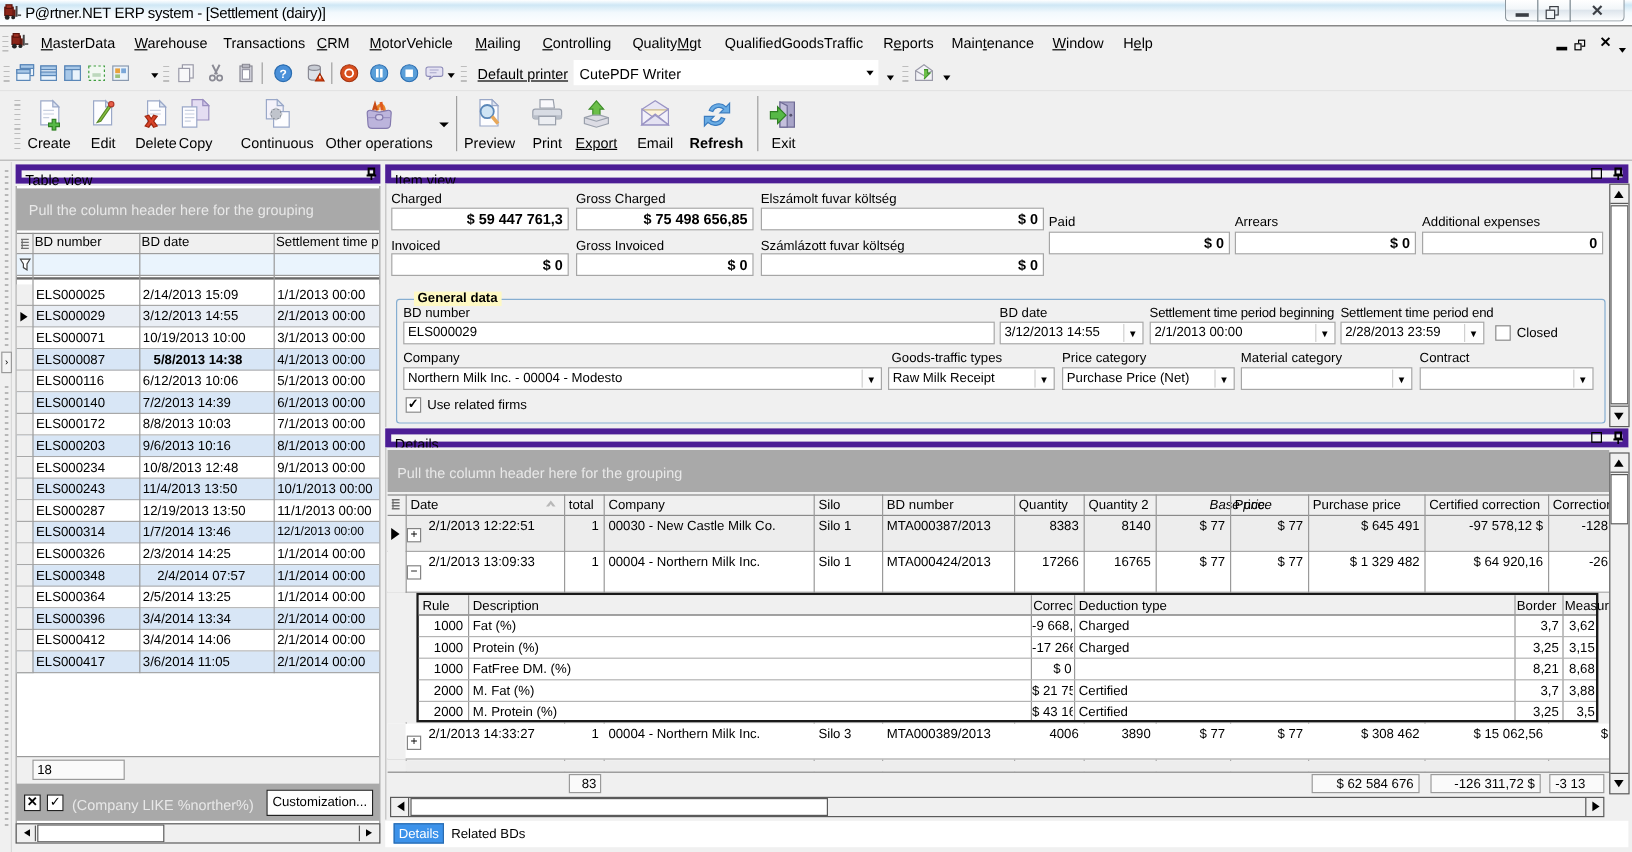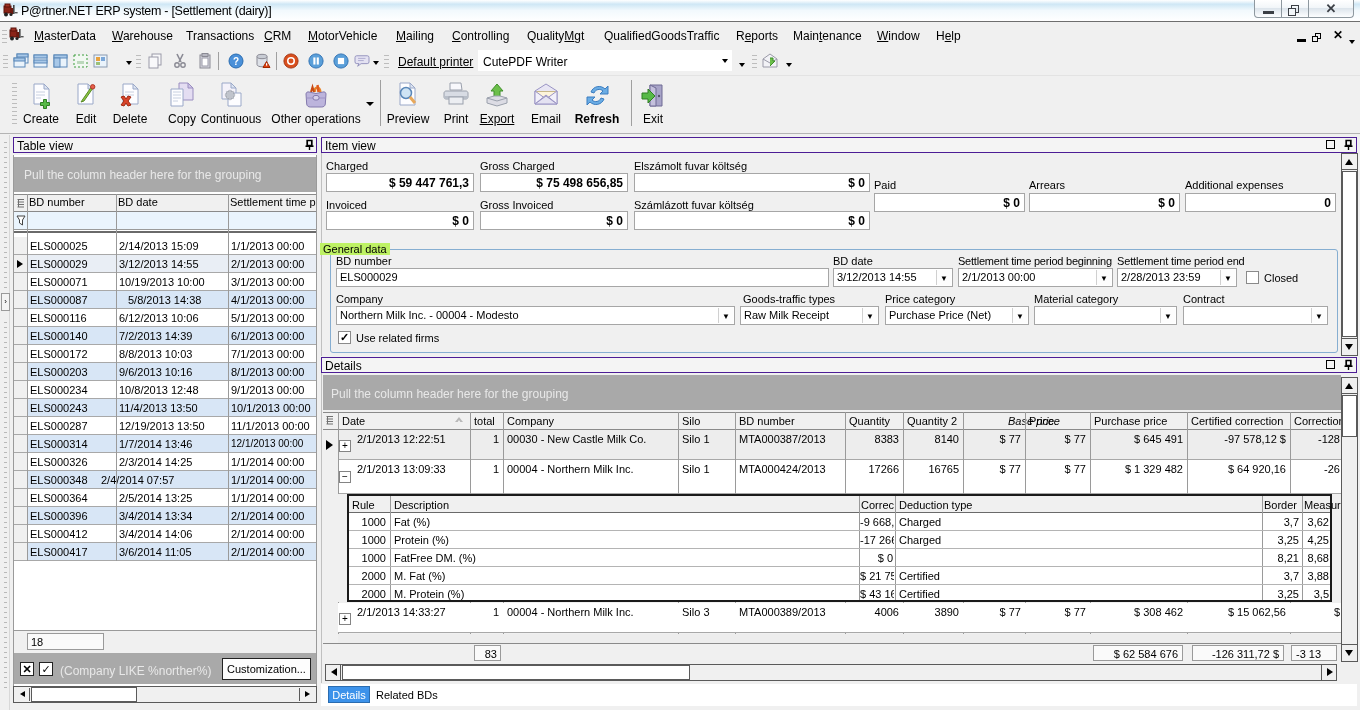--- a/index.html
+++ b/index.html
@@ -20,21 +20,21 @@
 .mi { position:absolute; top:29px; font-size:12px; white-space:pre; }
 
 #tb1 { left:0; top:47px; width:1360px; height:28px; background:#f0f0f0; }
 #tb2 { left:0; top:75px; width:1360px; height:59px; background:#f0f0f0; border-top:1px solid #e3e3e3; border-bottom:1px solid #b4b4b4; }
 .grip { width:4px; background:repeating-linear-gradient(#f0f0f0 0 2px, #bdbdbd 2px 3px, #f0f0f0 3px 4px); }
 .vsep { width:1px; background:#a0a0a0; }
 .bigbtn { position:absolute; top:82px; text-align:center; font-size:12px; }
 .bigbtn svg { display:block; margin:0 auto; }
 .bigbtn .lbl { margin-top:3px; }
 
-.phdr { background:#f4f4f4; border:1px solid #4c1d95; font-size:12px; padding:1px 0 0 3px; }
+.phdr { background:#f4f4f4; border:5px solid #4c1d95; font-size:12px; padding:1px 0 0 3px; }
 
 .band { background:#a9a9a9; color:#e8e8e8; font-size:12px; }
 
 .ghdr { background:#f0f0f0; border-top:1px solid #8a8a8a; border-bottom:1px solid #8a8a8a; }
 .cell { position:absolute; overflow:hidden; white-space:pre; }
 .num { text-align:right; }
 
 .sb { border:1px solid #5a5a5a; background:#f0f0f0; }
 .sbthumb { position:absolute; background:#ffffff; border:1px solid #5a5a5a; }
 
@@ -211,21 +211,21 @@
 </div>
 <div class="bigbtn" style="left:95px;width:70px;">
  <svg width="26" height="27">
       <path d="M6 2 H16 L21 7 V22 H6 Z" fill="#fdfdff" stroke="#9aa8c8"></path>
       <path d="M16 2 L16 7 L21 7 Z" fill="#dde5f2" stroke="#9aa8c8"></path>
       <path d="M8 10 H17 M8 13 H17" stroke="#c8d0e0"></path>
       <path d="M4 15 L7 14 L9 17 L11 14 L14 15 L11 19 L14 23 L11 24 L9 21 L7 24 L4 23 L7 19 Z" fill="#d9442a" stroke="#a02810"></path>
     </svg>
  <div class="lbl">Delete</div>
 </div>
-<div class="bigbtn" style="left:147px;width:70px;">
+<div class="bigbtn" style="left:128px;width:70px;">
  <svg width="26" height="27">
       <path d="M10 1 H19 L24 6 V18 H10 Z" fill="#e4ddf2" stroke="#9a8ec0"></path>
       <path d="M19 1 L19 6 L24 6 Z" fill="#cfc4e8" stroke="#9a8ec0"></path>
       <path d="M2 7 H14 V24 H2 Z" fill="#fdfdff" stroke="#9aa8c8"></path>
       <path d="M4 10 H12 M4 13 H12 M4 16 H12 M4 19 H9" stroke="#c8d0e0"></path>
     </svg>
  <div class="lbl">Copy</div>
 </div>
 <div class="bigbtn" style="left:196px;width:70px;">
  <svg width="26" height="27">
@@ -346,21 +346,21 @@
 <div class="cell" style="left:119px;top:258px;width:107px;height:14px;font-size:11px;">3/12/2013 14:55</div>
 <div class="cell" style="left:231px;top:258px;width:84px;height:14px;font-size:11px;">2/1/2013 00:00</div>
 <div class="ab" style="left:14px;top:273px;width:302px;height:18px;background:#ffffff;border-bottom:1px solid #a8a8a8;"></div>
 <div class="ab" style="left:14px;top:273px;width:13px;height:18px;background:#f0f0f0;border-bottom:1px solid #a8a8a8;"></div>
 <div class="cell" style="left:30px;top:276px;width:84px;height:14px;font-size:11px;">ELS000071</div>
 <div class="cell" style="left:119px;top:276px;width:107px;height:14px;font-size:11px;">10/19/2013 10:00</div>
 <div class="cell" style="left:231px;top:276px;width:84px;height:14px;font-size:11px;">3/1/2013 00:00</div>
 <div class="ab" style="left:14px;top:291px;width:302px;height:18px;background:#d8e6f6;border-bottom:1px solid #a8a8a8;"></div>
 <div class="ab" style="left:14px;top:291px;width:13px;height:18px;background:#f0f0f0;border-bottom:1px solid #a8a8a8;"></div>
 <div class="cell" style="left:30px;top:294px;width:84px;height:14px;font-size:11px;">ELS000087</div>
-<div class="cell" style="left:128px;top:294px;width:107px;height:14px;font-size:11px;">5/8/2013 14:38</div>
+<div class="cell" style="left:128px;top:294px;width:107px;height:14px;font-size:11px;font-weight:bold;">5/8/2013 14:38</div>
 <div class="cell" style="left:231px;top:294px;width:84px;height:14px;font-size:11px;">4/1/2013 00:00</div>
 <div class="ab" style="left:14px;top:309px;width:302px;height:18px;background:#ffffff;border-bottom:1px solid #a8a8a8;"></div>
 <div class="ab" style="left:14px;top:309px;width:13px;height:18px;background:#f0f0f0;border-bottom:1px solid #a8a8a8;"></div>
 <div class="cell" style="left:30px;top:312px;width:84px;height:14px;font-size:11px;">ELS000116</div>
 <div class="cell" style="left:119px;top:312px;width:107px;height:14px;font-size:11px;">6/12/2013 10:06</div>
 <div class="cell" style="left:231px;top:312px;width:84px;height:14px;font-size:11px;">5/1/2013 00:00</div>
 <div class="ab" style="left:14px;top:327px;width:302px;height:18px;background:#d8e6f6;border-bottom:1px solid #a8a8a8;"></div>
 <div class="ab" style="left:14px;top:327px;width:13px;height:18px;background:#f0f0f0;border-bottom:1px solid #a8a8a8;"></div>
 <div class="cell" style="left:30px;top:330px;width:84px;height:14px;font-size:11px;">ELS000140</div>
 <div class="cell" style="left:119px;top:330px;width:107px;height:14px;font-size:11px;">7/2/2013 14:39</div>
@@ -396,21 +396,21 @@
 <div class="cell" style="left:119px;top:438px;width:107px;height:14px;font-size:11px;">1/7/2014 13:46</div>
 <div class="cell" style="left:231px;top:438px;width:84px;height:14px;font-size:10px;">12/1/2013 00:00</div>
 <div class="ab" style="left:14px;top:453px;width:302px;height:18px;background:#ffffff;border-bottom:1px solid #a8a8a8;"></div>
 <div class="ab" style="left:14px;top:453px;width:13px;height:18px;background:#f0f0f0;border-bottom:1px solid #a8a8a8;"></div>
 <div class="cell" style="left:30px;top:456px;width:84px;height:14px;font-size:11px;">ELS000326</div>
 <div class="cell" style="left:119px;top:456px;width:107px;height:14px;font-size:11px;">2/3/2014 14:25</div>
 <div class="cell" style="left:231px;top:456px;width:84px;height:14px;font-size:11px;">1/1/2014 00:00</div>
 <div class="ab" style="left:14px;top:471px;width:302px;height:18px;background:#d8e6f6;border-bottom:1px solid #a8a8a8;"></div>
 <div class="ab" style="left:14px;top:471px;width:13px;height:18px;background:#f0f0f0;border-bottom:1px solid #a8a8a8;"></div>
 <div class="cell" style="left:30px;top:474px;width:84px;height:14px;font-size:11px;">ELS000348</div>
-<div class="cell" style="left:101px;top:474px;width:107px;height:14px;font-size:11px;">2/4/2014 07:57</div>
+<div class="cell" style="left:131px;top:474px;width:107px;height:14px;font-size:11px;">2/4/2014 07:57</div>
 <div class="cell" style="left:231px;top:474px;width:84px;height:14px;font-size:11px;">1/1/2014 00:00</div>
 <div class="ab" style="left:14px;top:489px;width:302px;height:18px;background:#ffffff;border-bottom:1px solid #a8a8a8;"></div>
 <div class="ab" style="left:14px;top:489px;width:13px;height:18px;background:#f0f0f0;border-bottom:1px solid #a8a8a8;"></div>
 <div class="cell" style="left:30px;top:492px;width:84px;height:14px;font-size:11px;">ELS000364</div>
 <div class="cell" style="left:119px;top:492px;width:107px;height:14px;font-size:11px;">2/5/2014 13:25</div>
 <div class="cell" style="left:231px;top:492px;width:84px;height:14px;font-size:11px;">1/1/2014 00:00</div>
 <div class="ab" style="left:14px;top:507px;width:302px;height:18px;background:#d8e6f6;border-bottom:1px solid #a8a8a8;"></div>
 <div class="ab" style="left:14px;top:507px;width:13px;height:18px;background:#f0f0f0;border-bottom:1px solid #a8a8a8;"></div>
 <div class="cell" style="left:30px;top:510px;width:84px;height:14px;font-size:11px;">ELS000396</div>
 <div class="cell" style="left:119px;top:510px;width:107px;height:14px;font-size:11px;">3/4/2014 13:34</div>
@@ -467,21 +467,21 @@
 <div class="field" style="left:1029px;top:193px;width:151px;height:19px;">$ 0</div>
 <div class="field" style="left:1185px;top:193px;width:151px;height:19px;">0</div>
 <span class="lab" style="left:326px;top:199px;">Invoiced</span>
 <span class="lab" style="left:480px;top:199px;">Gross Invoiced</span>
 <span class="lab" style="left:634px;top:199px;">Számlázott fuvar költség</span>
 <div class="field" style="left:326px;top:211px;width:148px;height:19px;">$ 0</div>
 <div class="field" style="left:480px;top:211px;width:148px;height:19px;">$ 0</div>
 <div class="field" style="left:634px;top:211px;width:236px;height:19px;">$ 0</div>
 
 <div class="ab" style="left:330px;top:249px;width:1008px;height:104px;border:1px solid #86aed1;border-radius:3px;"></div>
-<span class="lab" style="left:320px;top:243px;background:#bef264;padding:0 3px;">General data</span>
+<span class="lab" style="left:345px;top:243px;background:#fef9c3;padding:0 3px;font-weight:bold;">General data</span>
 <span class="lab" style="left:336px;top:255px;">BD number</span>
 <span class="lab" style="left:833px;top:255px;">BD date</span>
 <span class="lab" style="left:958px;top:255px;letter-spacing:-0.22px;">Settlement time period beginning</span>
 <span class="lab" style="left:1117px;top:255px;letter-spacing:-0.15px;">Settlement time period end</span>
 <div class="combo" style="left:336px;top:268px;width:493px;height:19px;">ELS000029</div>
 <div class="combo" style="left:833px;top:268px;width:120px;height:19px;">3/12/2013 14:55<span class="da">▼</span></div>
 <div class="combo" style="left:958px;top:268px;width:155px;height:19px;">2/1/2013 00:00<span class="da">▼</span></div>
 <div class="combo" style="left:1117px;top:268px;width:120px;height:19px;">2/28/2013 23:59<span class="da">▼</span></div>
 <div class="cb" style="left:1246px;top:271px;"></div>
 <span class="lab" style="left:1264px;top:272px;">Closed</span>
@@ -611,21 +611,21 @@
 <div class="cell" style="left:860px;top:516px;width:34px;height:14px;font-size:11px;">-9 668,6</div>
 <div class="cell" style="left:899px;top:516px;width:360px;height:14px;font-size:11px;">Charged</div>
 <div class="cell num" style="left:1264px;top:516px;width:35px;height:14px;font-size:11px;">3,7</div>
 <div class="cell num" style="left:1304px;top:516px;width:25px;height:14px;font-size:11px;">3,62</div>
 <div class="ab" style="left:349px;top:531px;width:981px;height:18px;border-bottom:1px solid #b4b4b4;"></div>
 <div class="cell num" style="left:352px;top:534px;width:34px;height:14px;font-size:11px;">1000</div>
 <div class="cell" style="left:394px;top:534px;width:460px;height:14px;font-size:11px;">Protein (%)</div>
 <div class="cell" style="left:860px;top:534px;width:34px;height:14px;font-size:11px;">-17 266</div>
 <div class="cell" style="left:899px;top:534px;width:360px;height:14px;font-size:11px;">Charged</div>
 <div class="cell num" style="left:1264px;top:534px;width:35px;height:14px;font-size:11px;">3,25</div>
-<div class="cell num" style="left:1304px;top:534px;width:25px;height:14px;font-size:11px;">4,25</div>
+<div class="cell num" style="left:1304px;top:534px;width:25px;height:14px;font-size:11px;">3,15</div>
 <div class="ab" style="left:349px;top:549px;width:981px;height:18px;border-bottom:1px solid #b4b4b4;"></div>
 <div class="cell num" style="left:352px;top:552px;width:34px;height:14px;font-size:11px;">1000</div>
 <div class="cell" style="left:394px;top:552px;width:460px;height:14px;font-size:11px;">FatFree DM. (%)</div>
 <div class="cell num" style="left:860px;top:552px;width:33px;height:14px;font-size:11px;">$ 0</div>
 <div class="cell" style="left:899px;top:552px;width:360px;height:14px;font-size:11px;"></div>
 <div class="cell num" style="left:1264px;top:552px;width:35px;height:14px;font-size:11px;">8,21</div>
 <div class="cell num" style="left:1304px;top:552px;width:25px;height:14px;font-size:11px;">8,68</div>
 <div class="ab" style="left:349px;top:567px;width:981px;height:18px;border-bottom:1px solid #b4b4b4;"></div>
 <div class="cell num" style="left:352px;top:570px;width:34px;height:14px;font-size:11px;">2000</div>
 <div class="cell" style="left:394px;top:570px;width:460px;height:14px;font-size:11px;">M. Fat (%)</div>

